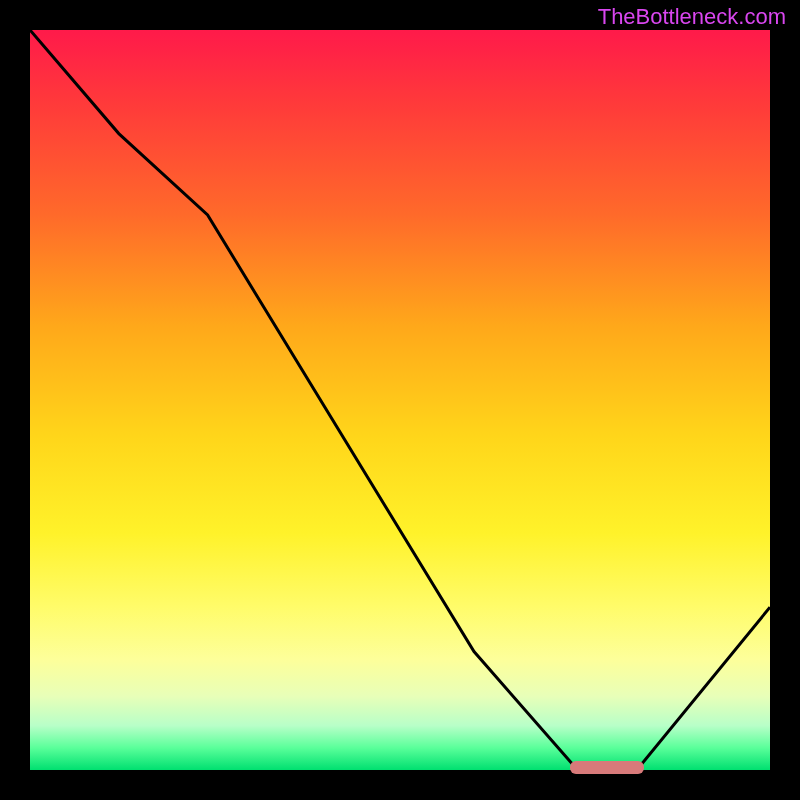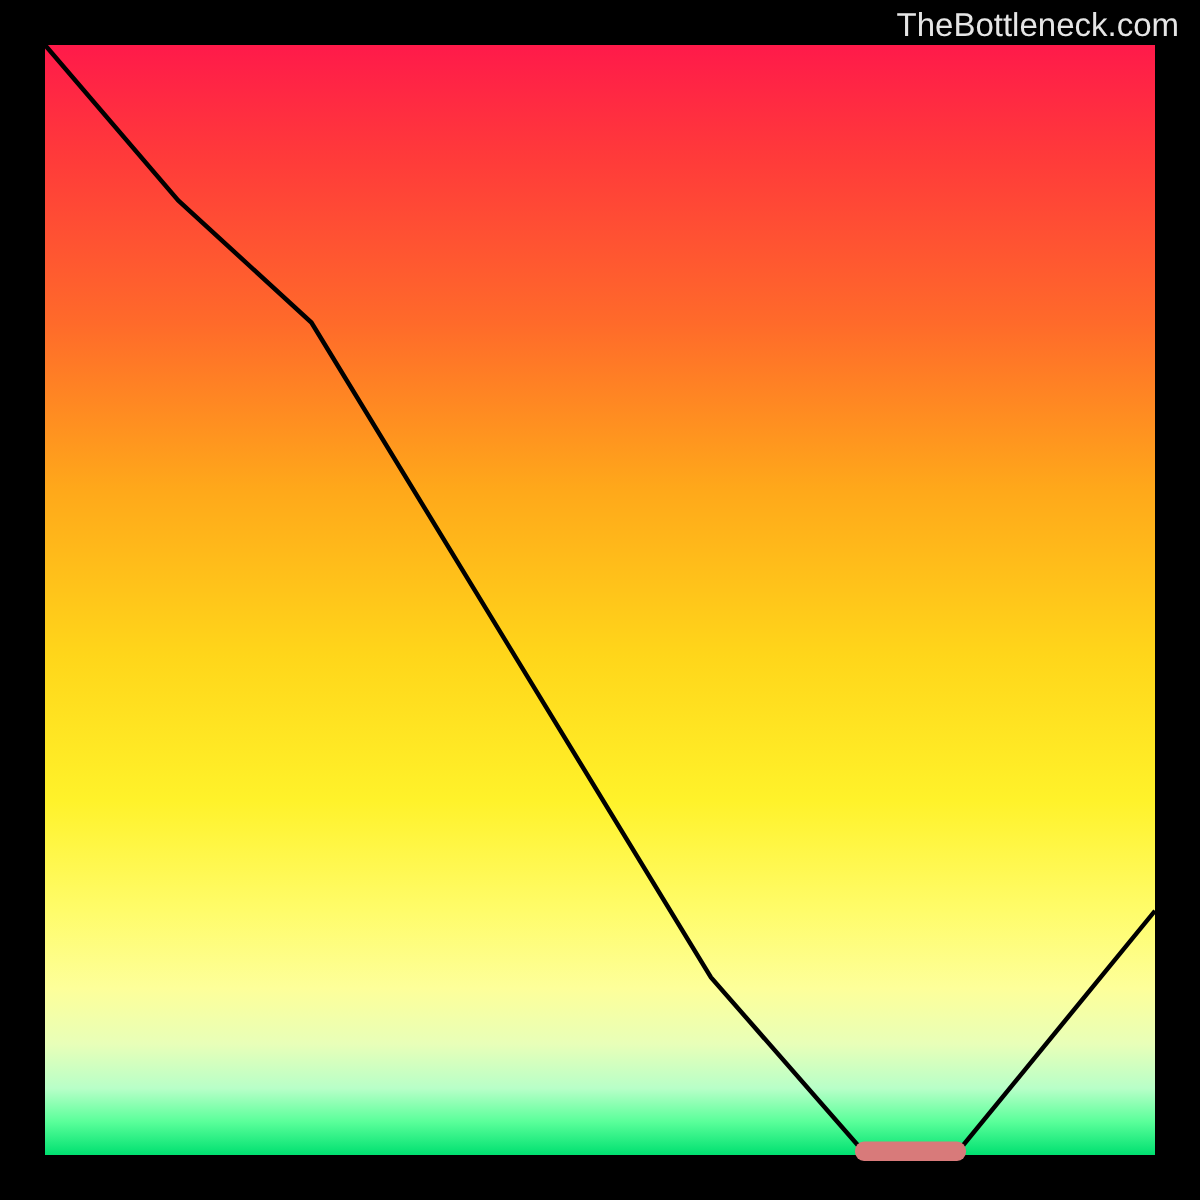--- a/index.html
+++ b/index.html
@@ -8,21 +8,21 @@
     width: 800px;
     height: 800px;
     background: #000;
     position: relative;
     font-family: Arial, sans-serif;
   }
   .watermark {
     position: absolute;
     top: 4px;
     right: 14px;
-    color: #e5e5e5;
+    color: #d946ef;
     font-size: 22px;
     font-weight: 500;
     z-index: 10;
   }
   .plot-area {
     position: absolute;
     left: 30px;
     top: 30px;
     width: 740px;
     height: 740px;

